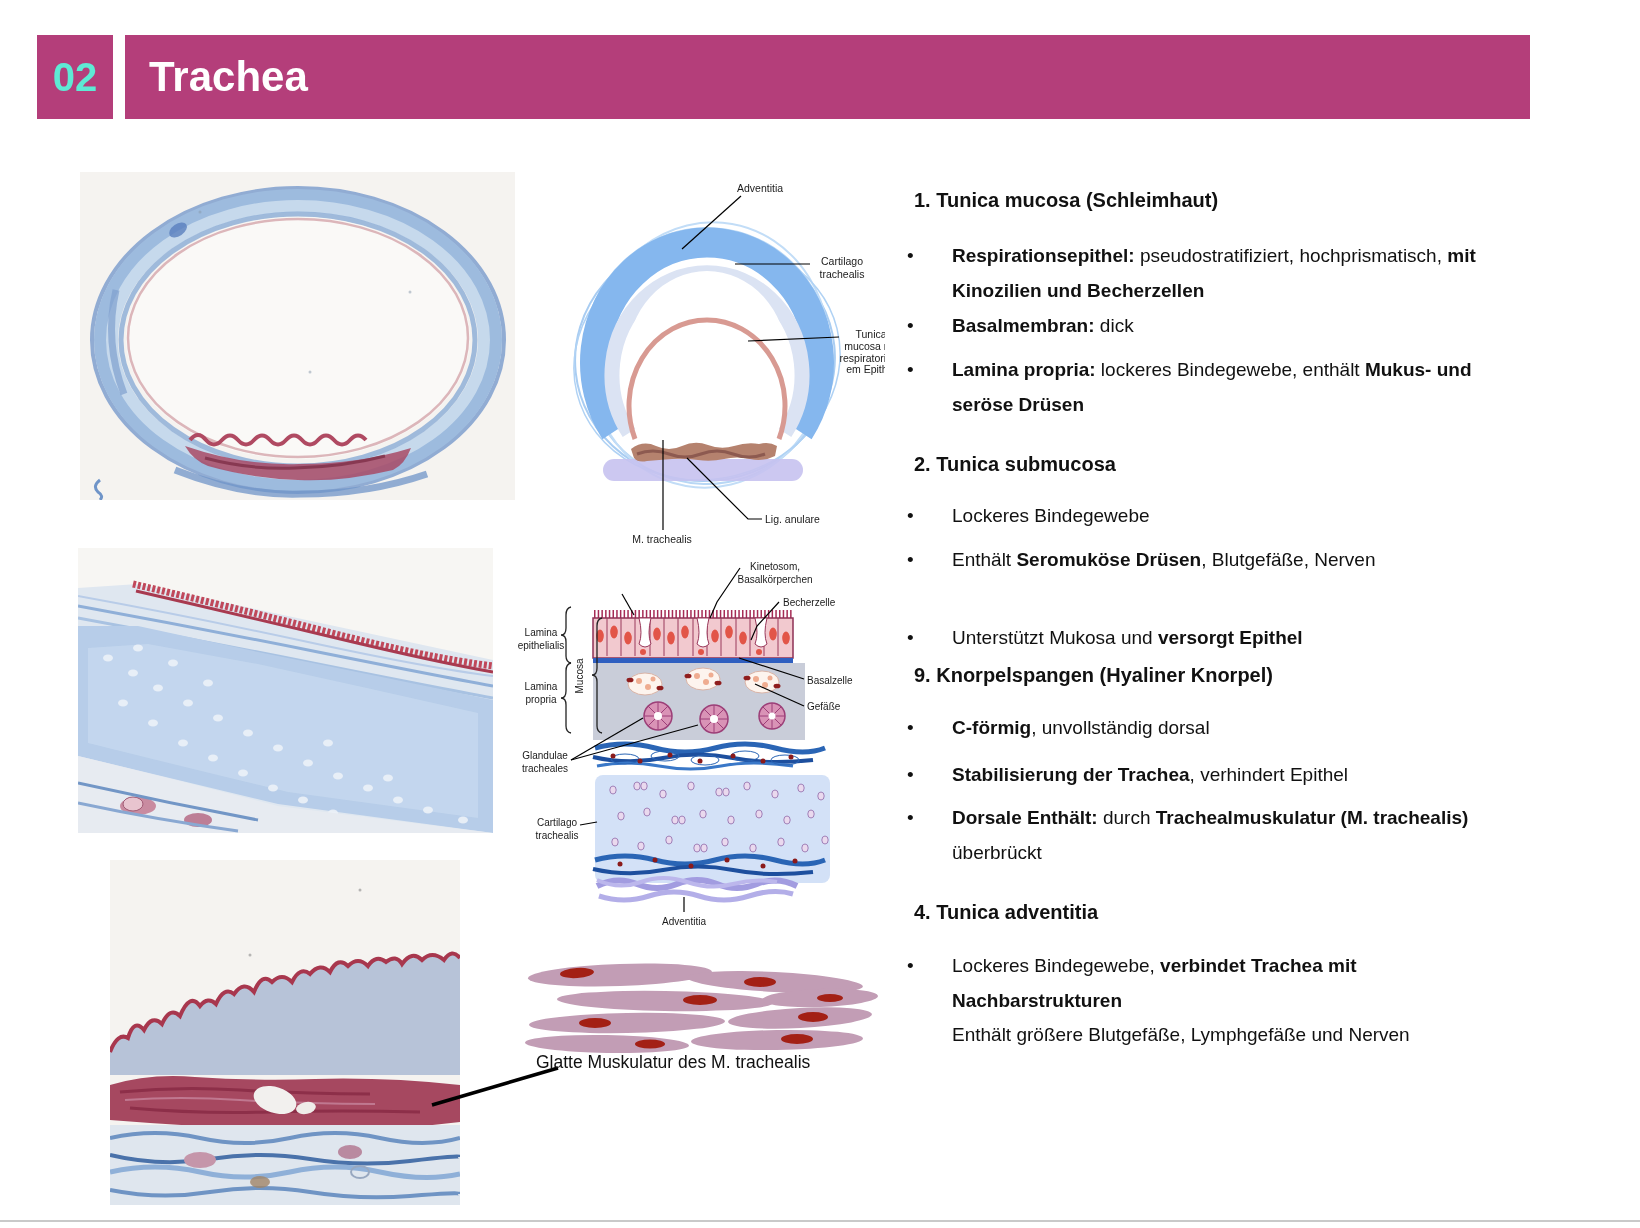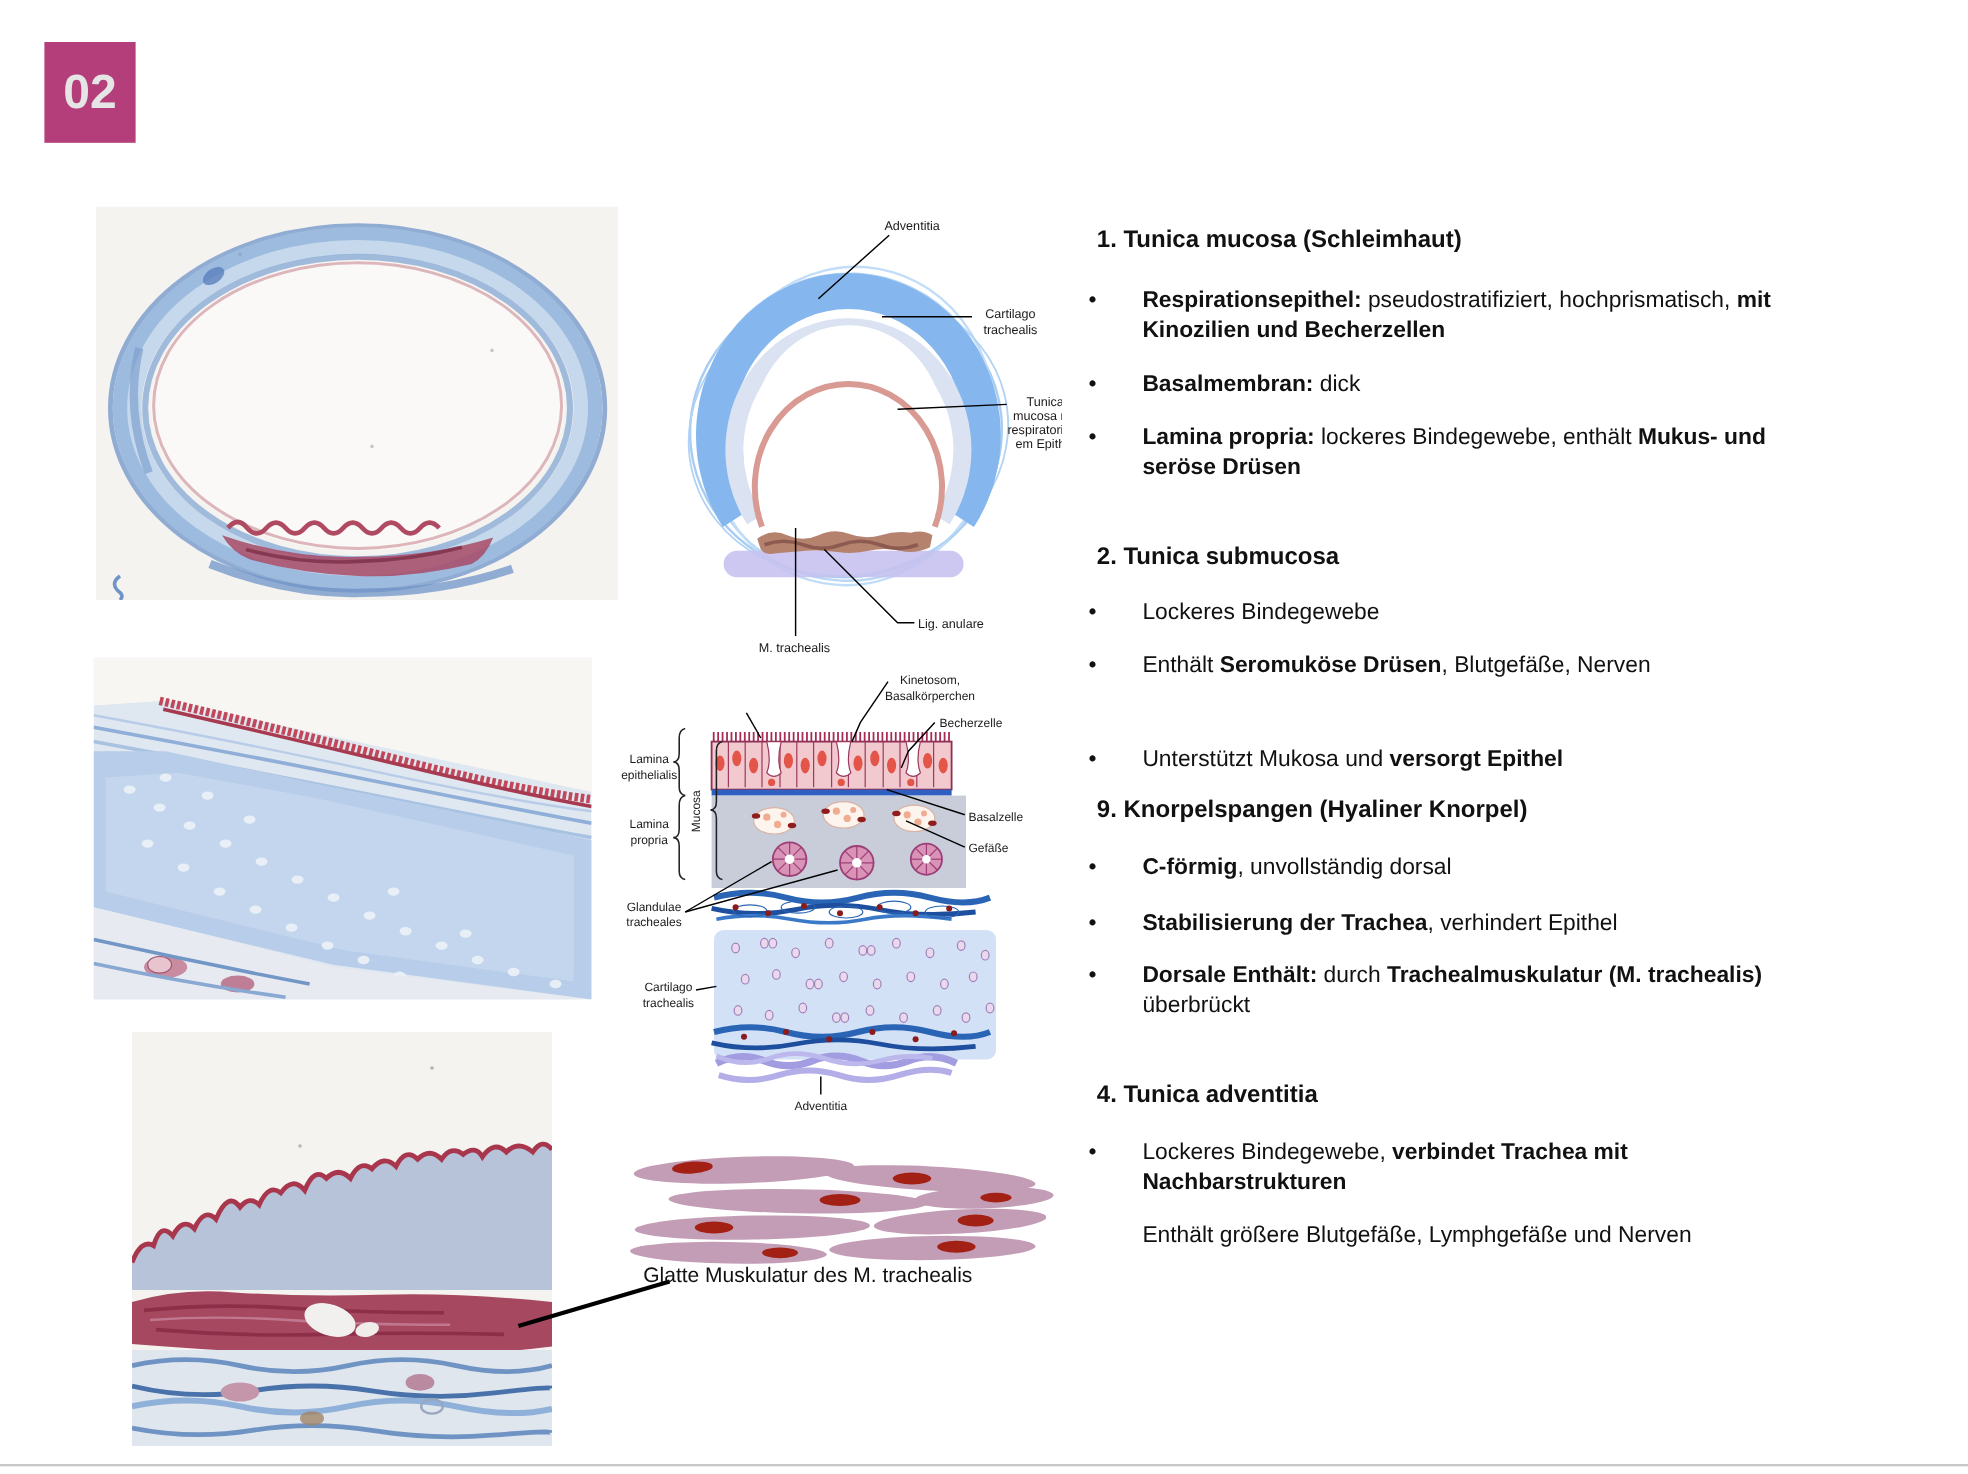--- a/index.html
+++ b/index.html
@@ -1,40 +1,43 @@
 <!DOCTYPE html>
 <html><head>
 <meta charset="utf-8">
 <style>
   html,body{margin:0;padding:0;background:#ffffff;}
   #page{position:relative;width:1640px;height:1228px;background:#ffffff;overflow:hidden;
         font-family:"Liberation Sans",sans-serif;color:#111;}
   .abs{position:absolute;}
   
   #hdr-num{left:37px;top:35px;width:76px;height:84px;display:flex;align-items:center;justify-content:center;
-           color:#e5e5e5;font-size:40px;font-weight:bold;}
+           color:#5eead4;font-size:40px;font-weight:bold;}
   #hdr-bar{left:125px;top:35px;width:1405px;height:84px;display:flex;align-items:center;
            color:#fff;font-size:42px;font-weight:bold;padding-left:24px;box-sizing:border-box;}
   
   .hd{position:absolute;left:888px;font-size:20px;font-weight:bold;white-space:nowrap;line-height:25px;margin-left:26px;}
-  .bl{position:absolute;left:907px;width:615px;display:flex;align-items:flex-start;font-size:19px;line-height:25px;}
+  .bl{position:absolute;left:907px;width:615px;display:flex;align-items:flex-start;font-size:19px;line-height:35px;}
   .mk{width:45px;flex:0 0 45px;}
   .bl.dot .mk::before{content:"\2022";}
   .tx{flex:1;}
   .cap{position:absolute;left:536px;top:1052px;width:330px;font-size:17.5px;}
   #rule{left:0;top:1220px;width:1640px;height:2px;background:#c9c9c9;}
   svg text{font-family:"Liberation Sans",sans-serif;fill:#1a1a1a;}
 </style>
 </head>
 <body>
 
 <div id="page">
 
   <div class="abs" id="hdr-num" style="background:#b43e7a">
     <span>02</span>
+  </div>
+  <div class="abs" id="hdr-bar" style="background:#b43e7a">
+    <span>Trachea</span>
   </div>
 
   <svg class="abs" style="left:80px;top:172px" width="435" height="328" viewBox="0 0 435 328">
     <rect width="435" height="328" fill="#f5f3f0"></rect>
     <g>
       <ellipse cx="218" cy="168" rx="206" ry="152" fill="none" stroke="#7f9fce" stroke-width="4" opacity="0.85"></ellipse>
       <ellipse cx="218" cy="168" rx="196" ry="143" fill="none" stroke="#9dbbde" stroke-width="16"></ellipse>
       <ellipse cx="218" cy="168" rx="186" ry="134" fill="none" stroke="#c6d9ec" stroke-width="12"></ellipse>
       <ellipse cx="218" cy="168" rx="177" ry="126" fill="none" stroke="#8aabd6" stroke-width="5" opacity="0.8"></ellipse>
       <path d="M 36 118 q -12 52 8 104" stroke="#7f9fce" stroke-width="7" fill="none" opacity="0.7"></path>

